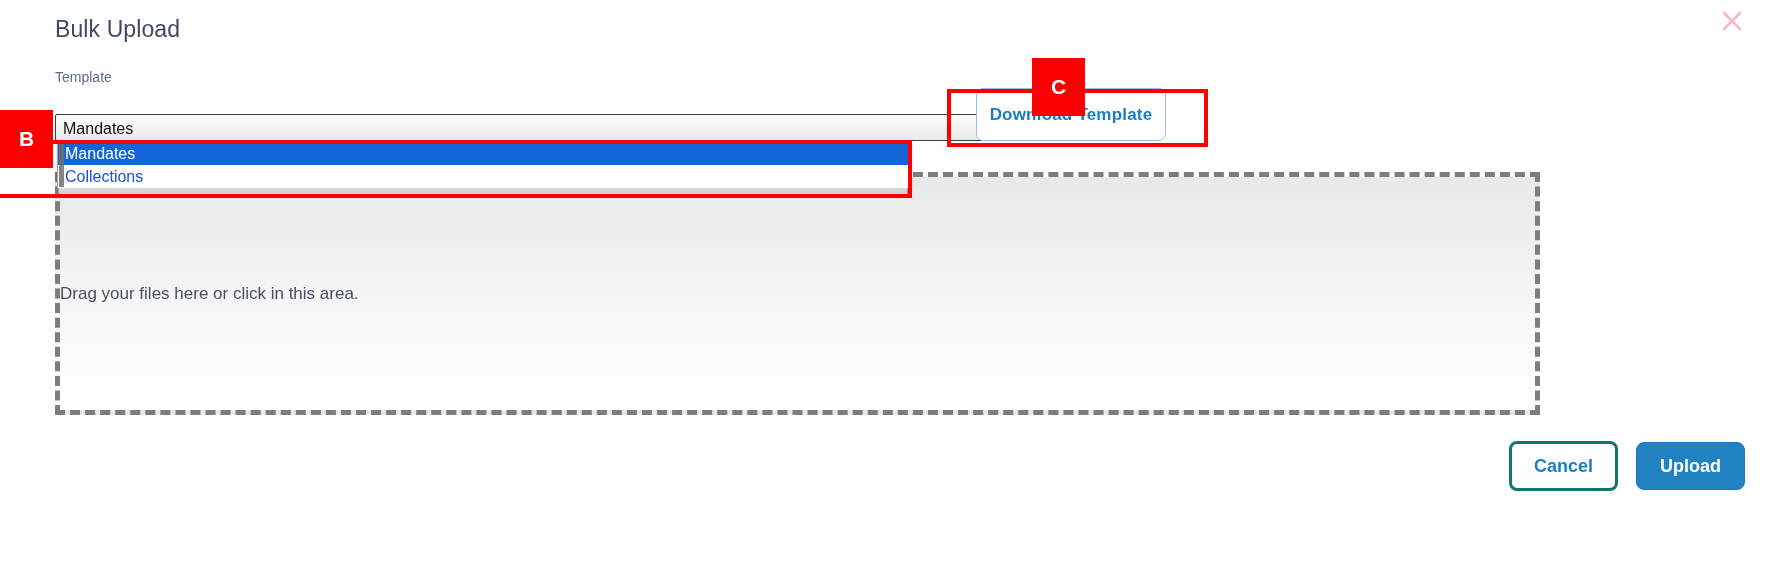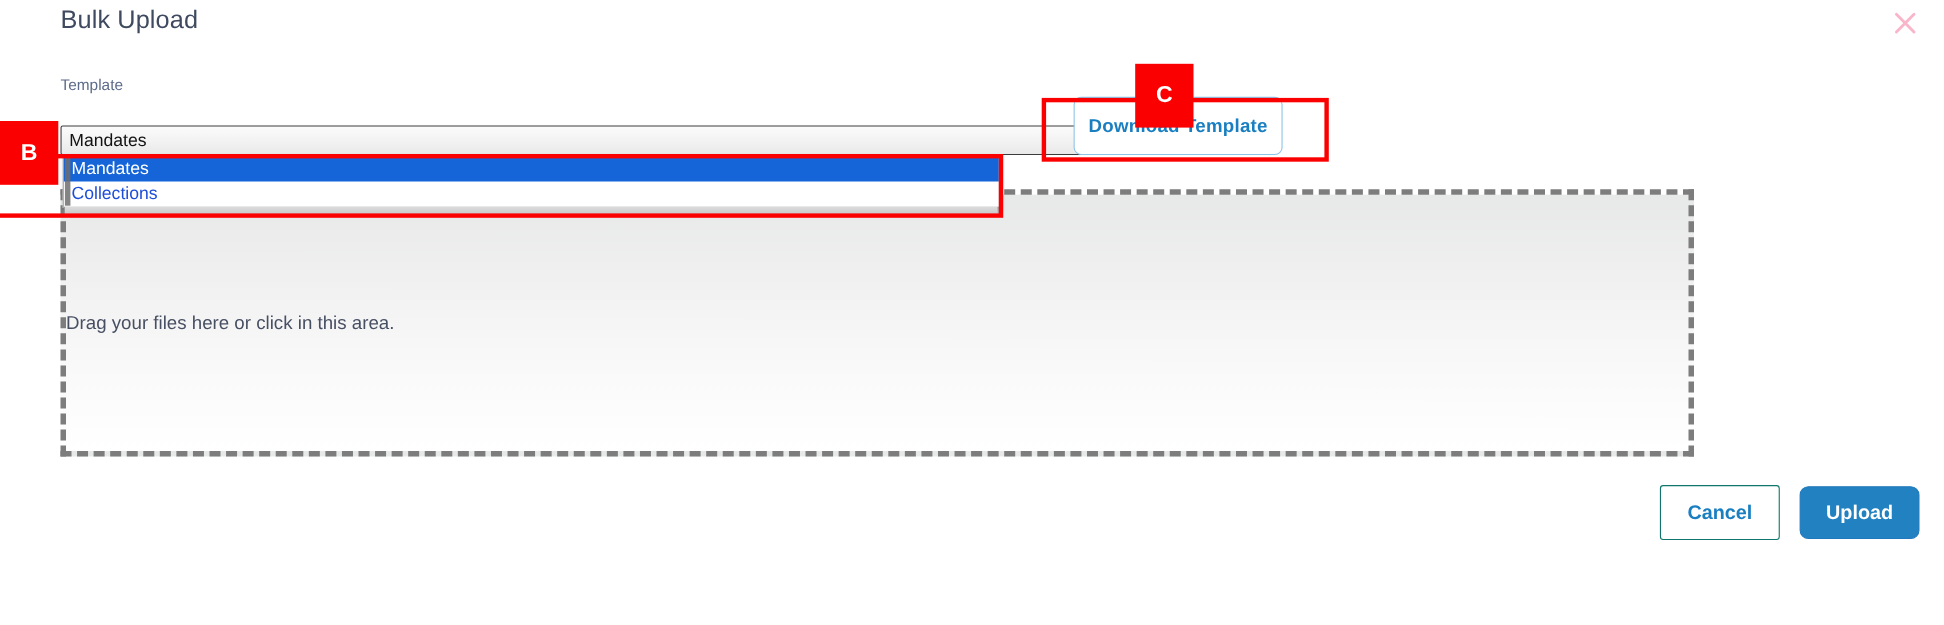--- a/index.html
+++ b/index.html
@@ -19,21 +19,21 @@
   .modal {
     position: absolute;
     inset: 0;
     background: #ffffff;
   }
 
   
   .dialog-title {
     position: absolute;
     left: 55px;
-    top: 4px;
+    top: 16px;
     font-size: 23px;
     color: #3f4a60;
     letter-spacing: 0.1px;
     white-space: nowrap;
   }
   .close-icon {
     position: absolute;
     right: 18px;
     top: 4px;
     width: 34px;
@@ -190,22 +190,22 @@
     right: 22px;
     top: 441px;
     display: flex;
     gap: 18px;
     align-items: center;
   }
   .btn-cancel {
     width: 109px;
     height: 50px;
     box-sizing: border-box;
-    border: 1px solid #0f766e;
-    border-radius: 3px;
+    border: 3px solid #0f766e;
+    border-radius: 8px;
     background: #ffffff;
     color: #1a7fc1;
     font-family: "Liberation Sans", sans-serif;
     font-size: 18px;
     font-weight: bold;
     cursor: pointer;
   }
   .btn-upload {
     width: 109px;
     height: 48px;

